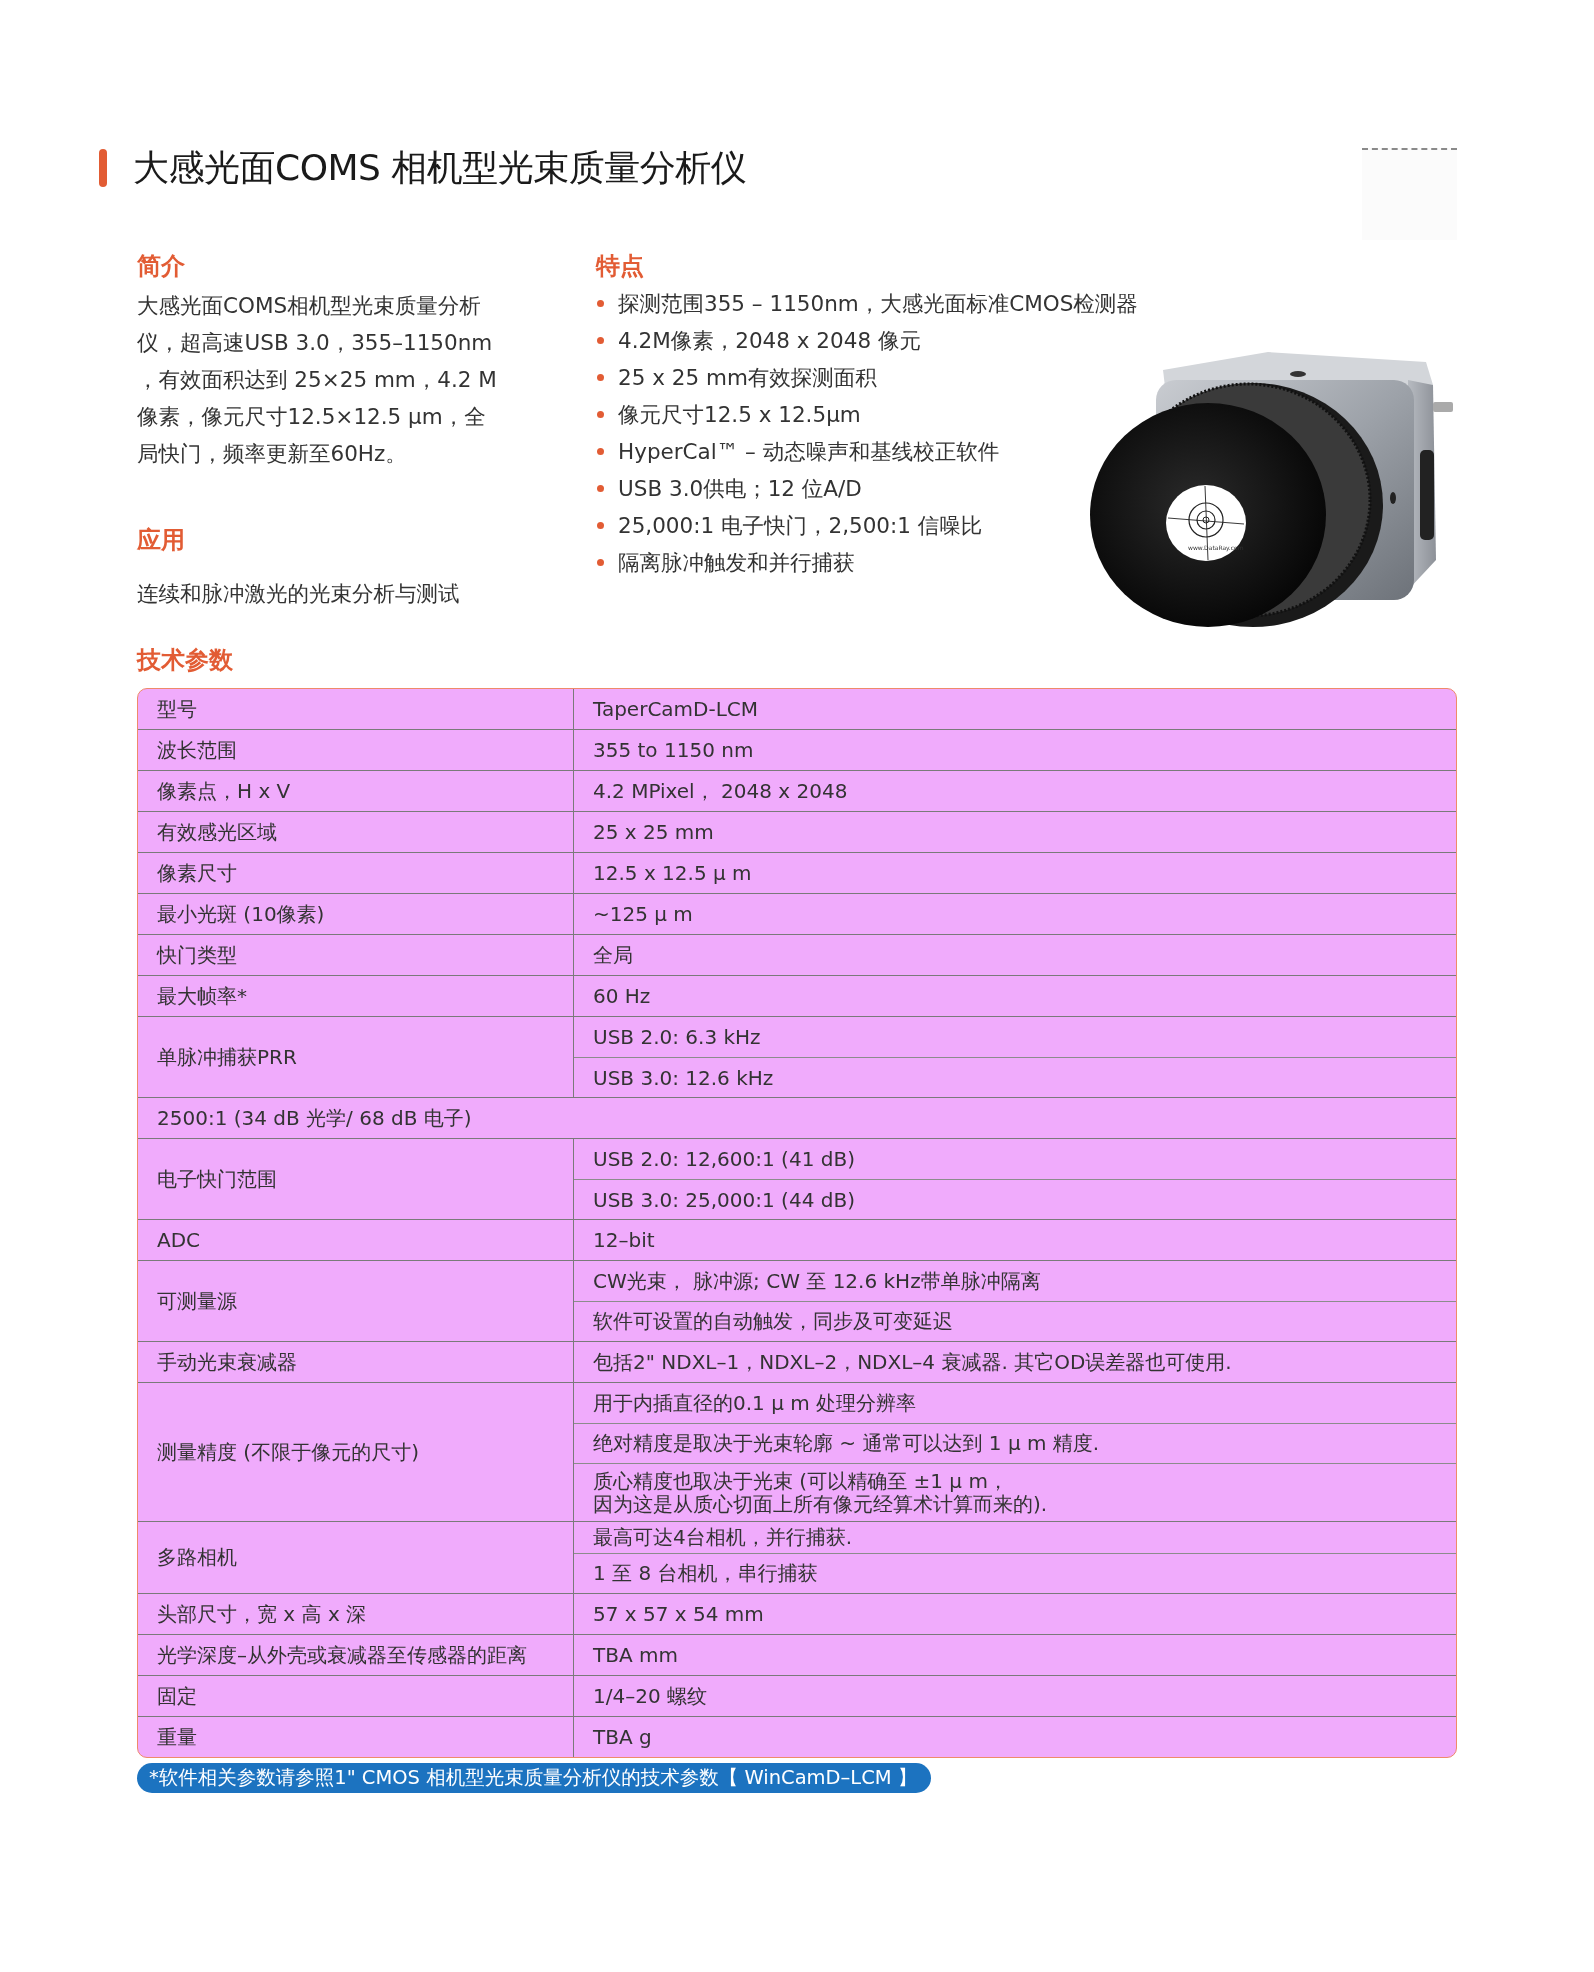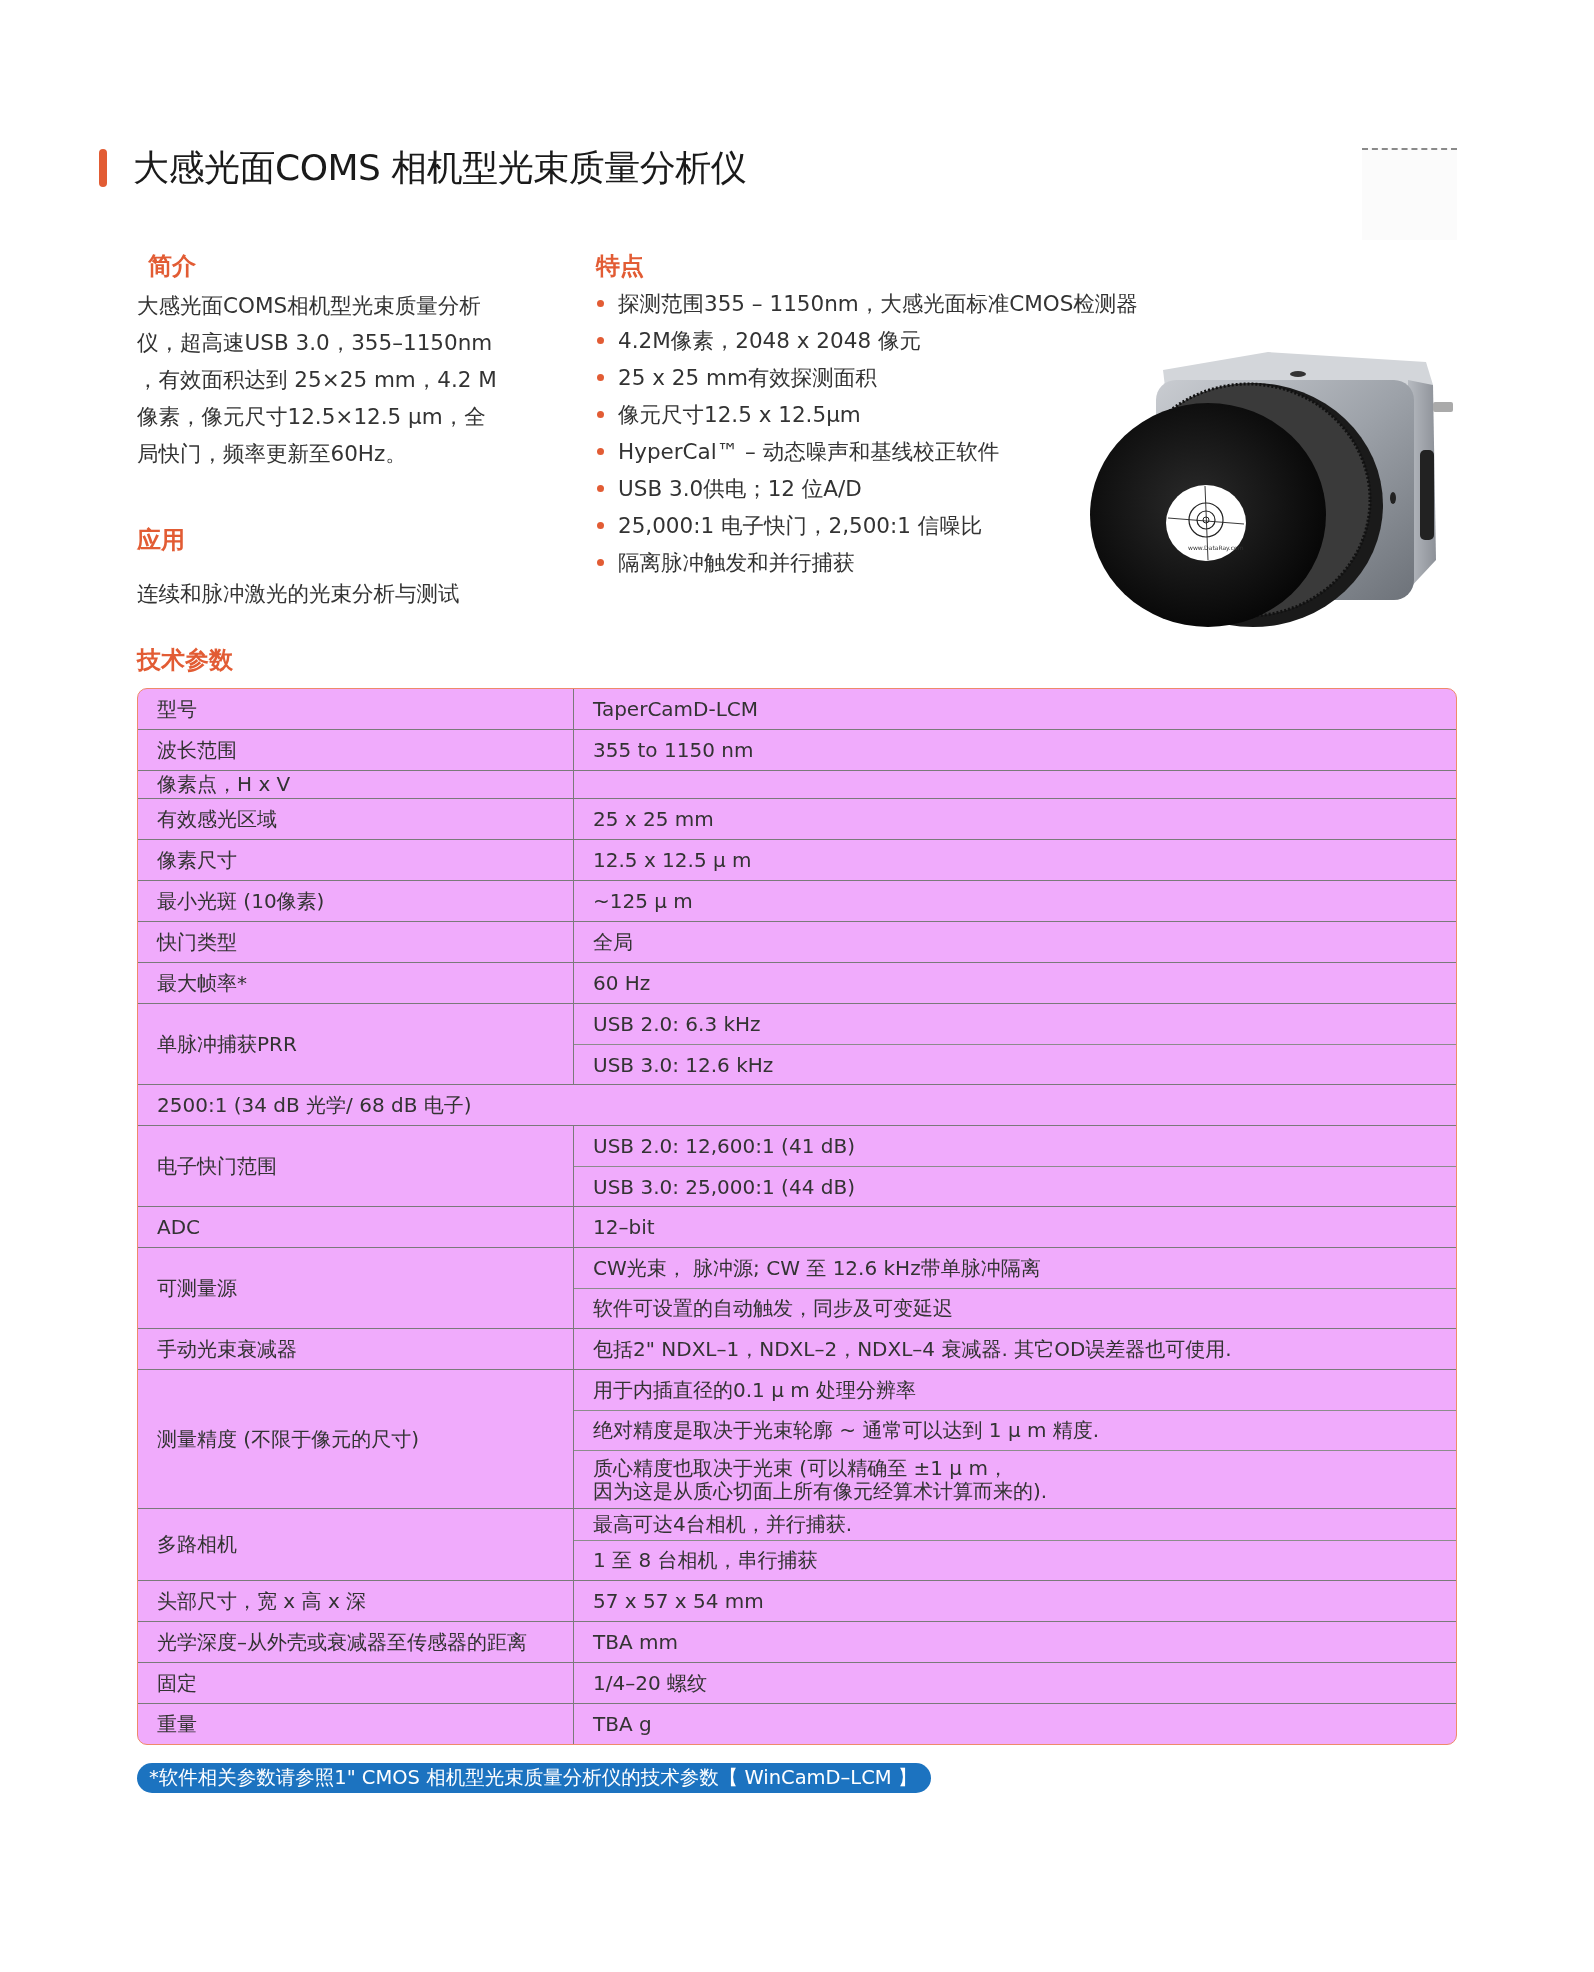--- a/index.html
+++ b/index.html
@@ -77,21 +77,21 @@
     line-height: 30px; white-space: nowrap;
   }
 </style>
 </head>
 <body>
 
 <div class="title-bar"></div>
 <h1 class="title">大感光面COMS 相机型光束质量分析仪</h1>
 <div class="corner-box"></div>
 
-<div class="section-h" style="left:148px; top:250px;">简介</div>
+<div class="section-h" style="left:137px; top:250px;">简介</div>
 <div class="body-text intro">
   <div>大感光面COMS相机型光束质量分析</div>
   <div>仪，超高速USB 3.0，355–1150nm</div>
   <div>，有效面积达到 25×25 mm，4.2 M</div>
   <div>像素，像元尺寸12.5×12.5 μm，全</div>
   <div>局快门，频率更新至60Hz。</div>
 </div>
 
 <div class="section-h" style="left:137px; top:524px;">应用</div>
 <div class="body-text app">连续和脉冲激光的光束分析与测试</div>
@@ -160,20 +160,23 @@
       </div>
   </div>
   <div class="row">
     <div class="cell-l">波长范围</div>
     <div class="cell-r">
         <div class="sub">355 to 1150 nm</div>
       </div>
   </div>
   <div class="row">
     <div class="cell-l">像素点，H x V</div>
+    <div class="cell-r">
+        <div class="sub">4.2 MPixel， 2048 x 2048</div>
+      </div>
   </div>
   <div class="row">
     <div class="cell-l">有效感光区域</div>
     <div class="cell-r">
         <div class="sub">25 x 25 mm</div>
       </div>
   </div>
   <div class="row">
     <div class="cell-l">像素尺寸</div>
     <div class="cell-r">

